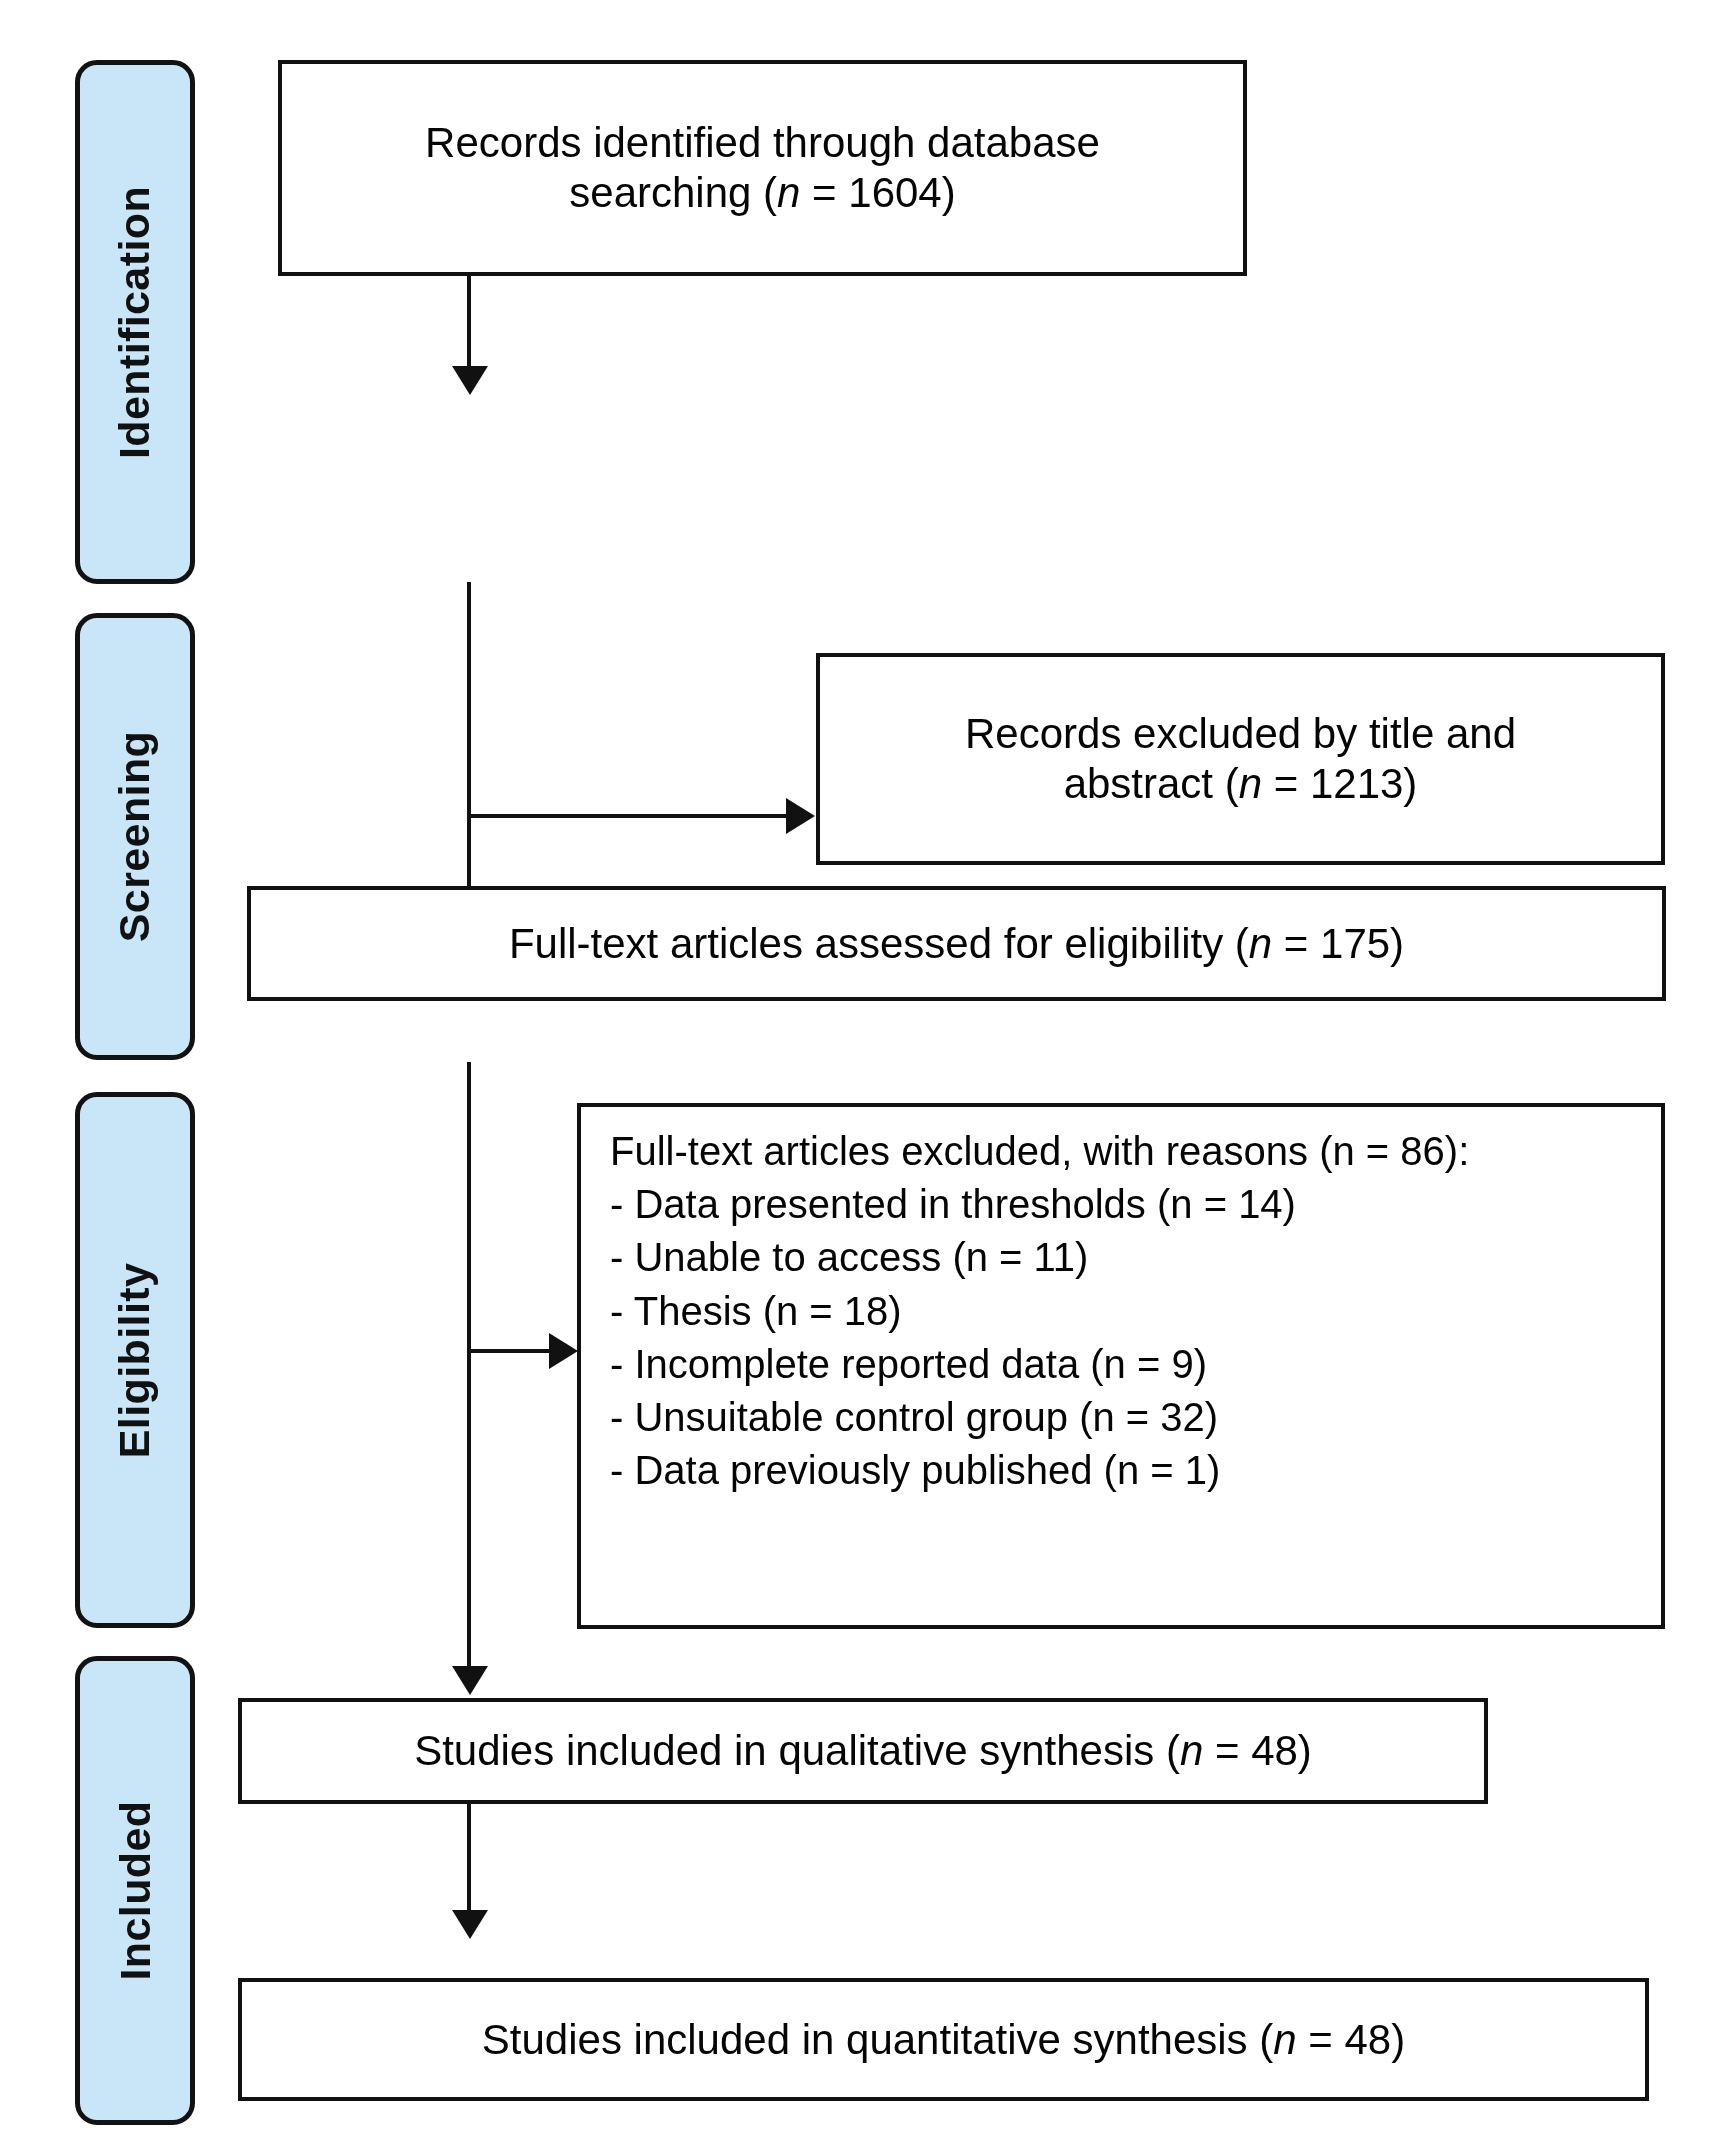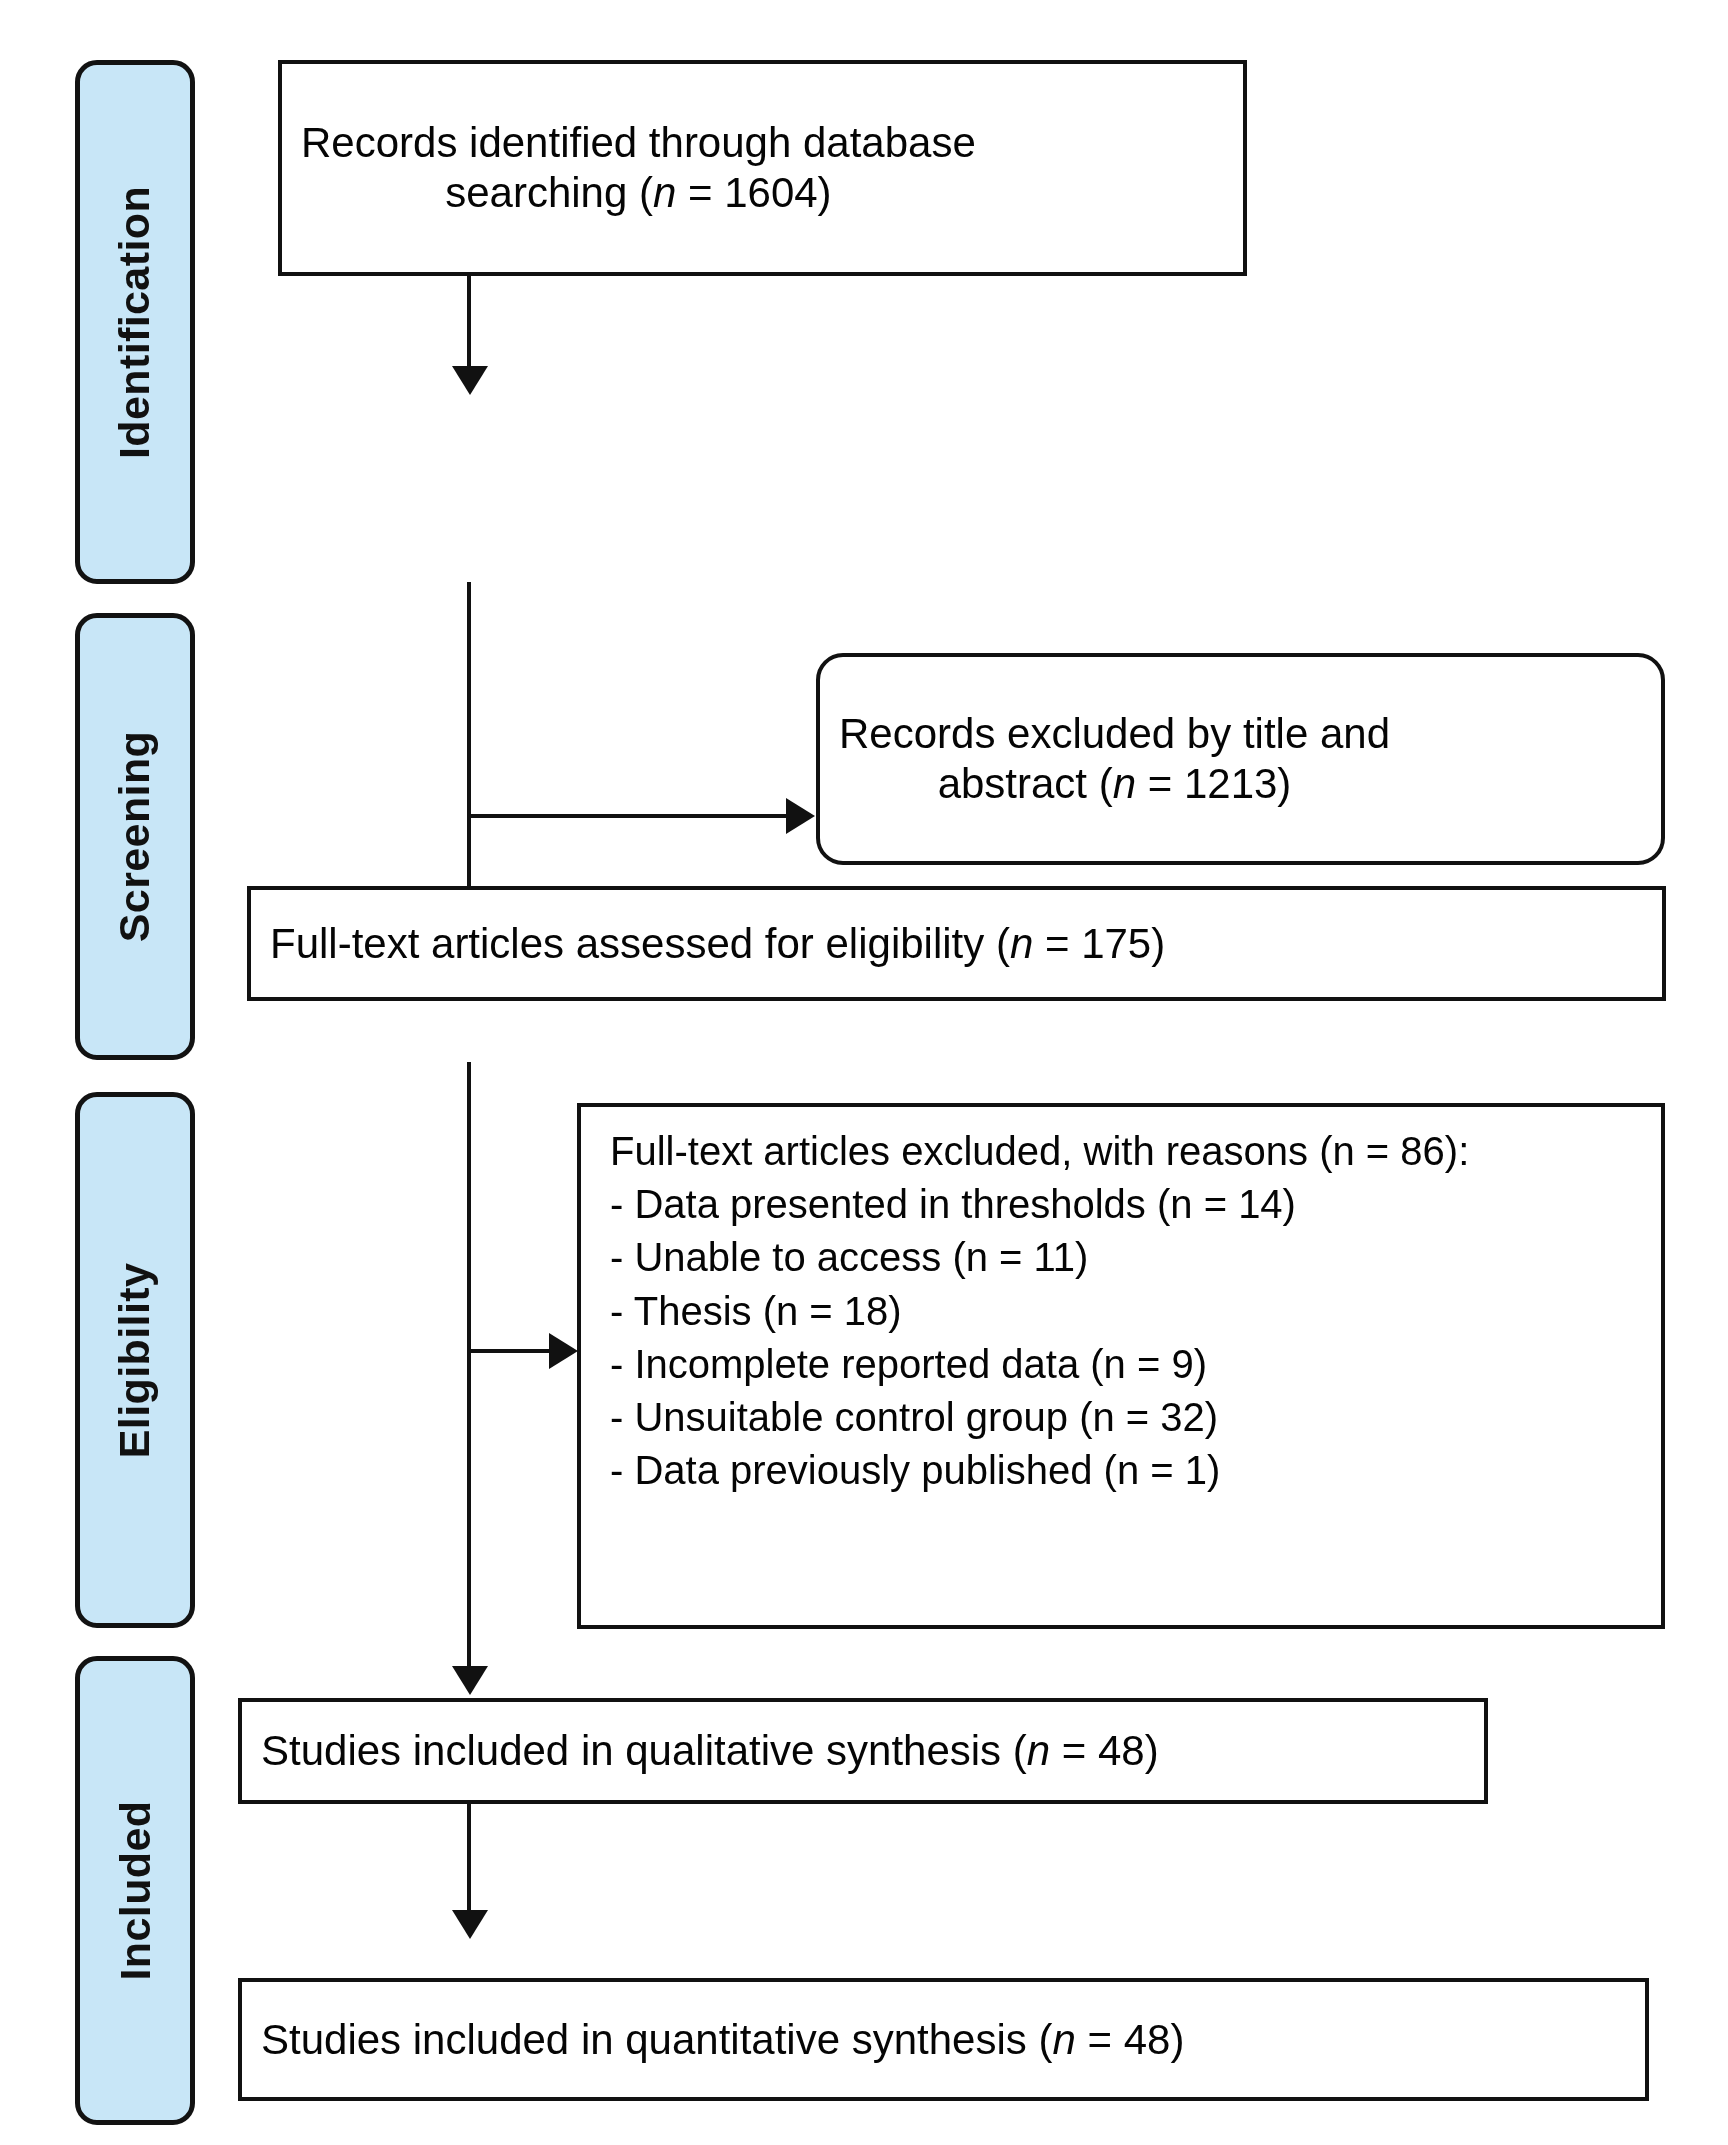--- a/index.html
+++ b/index.html
@@ -41,20 +41,21 @@
   }
 
   
   .flow-box {
     position: absolute;
     background: #ffffff;
     border: 4.3px solid #111111;
     box-sizing: border-box;
     display: flex;
     align-items: center;
+    justify-content: center;
     text-align: center;
     padding: 8.6px 19px;
   }
   .flow-box .box-text {
     font-size: 42px;
     line-height: 1.18;
     color: #050505;
     white-space: pre-line;
   }
   .flow-box.reasons {
@@ -135,21 +136,21 @@
   <div class="arrow-right" style="left:549px; top:1333px;"></div>
 
   <div class="conn-v" style="left:467px; top:1802px; height:110px;"></div>
   <div class="arrow-down" style="left:452px; top:1910px;"></div>
 
   <div class="flow-box" style="left:278px; top:60px; width:969px; height:216px;">
     <span class="box-text">Records identified through database<br>searching (<em class="n">n</em> = 1604)</span>
   </div>
 
 
-  <div class="flow-box" style="left:816px; top:653px; width:849px; height:212px;border-radius:27px;">
+  <div class="flow-box" style="left:816px; top:653px; width:849px; height:212px;">
     <span class="box-text">Records excluded by title and<br>abstract (<em class="n">n</em> = 1213)</span>
   </div>
 
   <div class="flow-box" style="left:247px; top:886px; width:1419px; height:115px;">
     <span class="box-text">Full-text articles assessed for eligibility (<em class="n">n</em> = 175)</span>
   </div>
 
   <div class="flow-box reasons" style="left:577px; top:1103px; width:1088px; height:526px;">
     <span class="box-text">Full-text articles excluded, with reasons (n = 86):<br>- Data presented in thresholds (n = 14)<br>- Unable to access (n = 11)<br>- Thesis (n = 18)<br>- Incomplete reported data (n = 9)<br>- Unsuitable control group (n = 32)<br>- Data previously published (n = 1)</span>
   </div>

